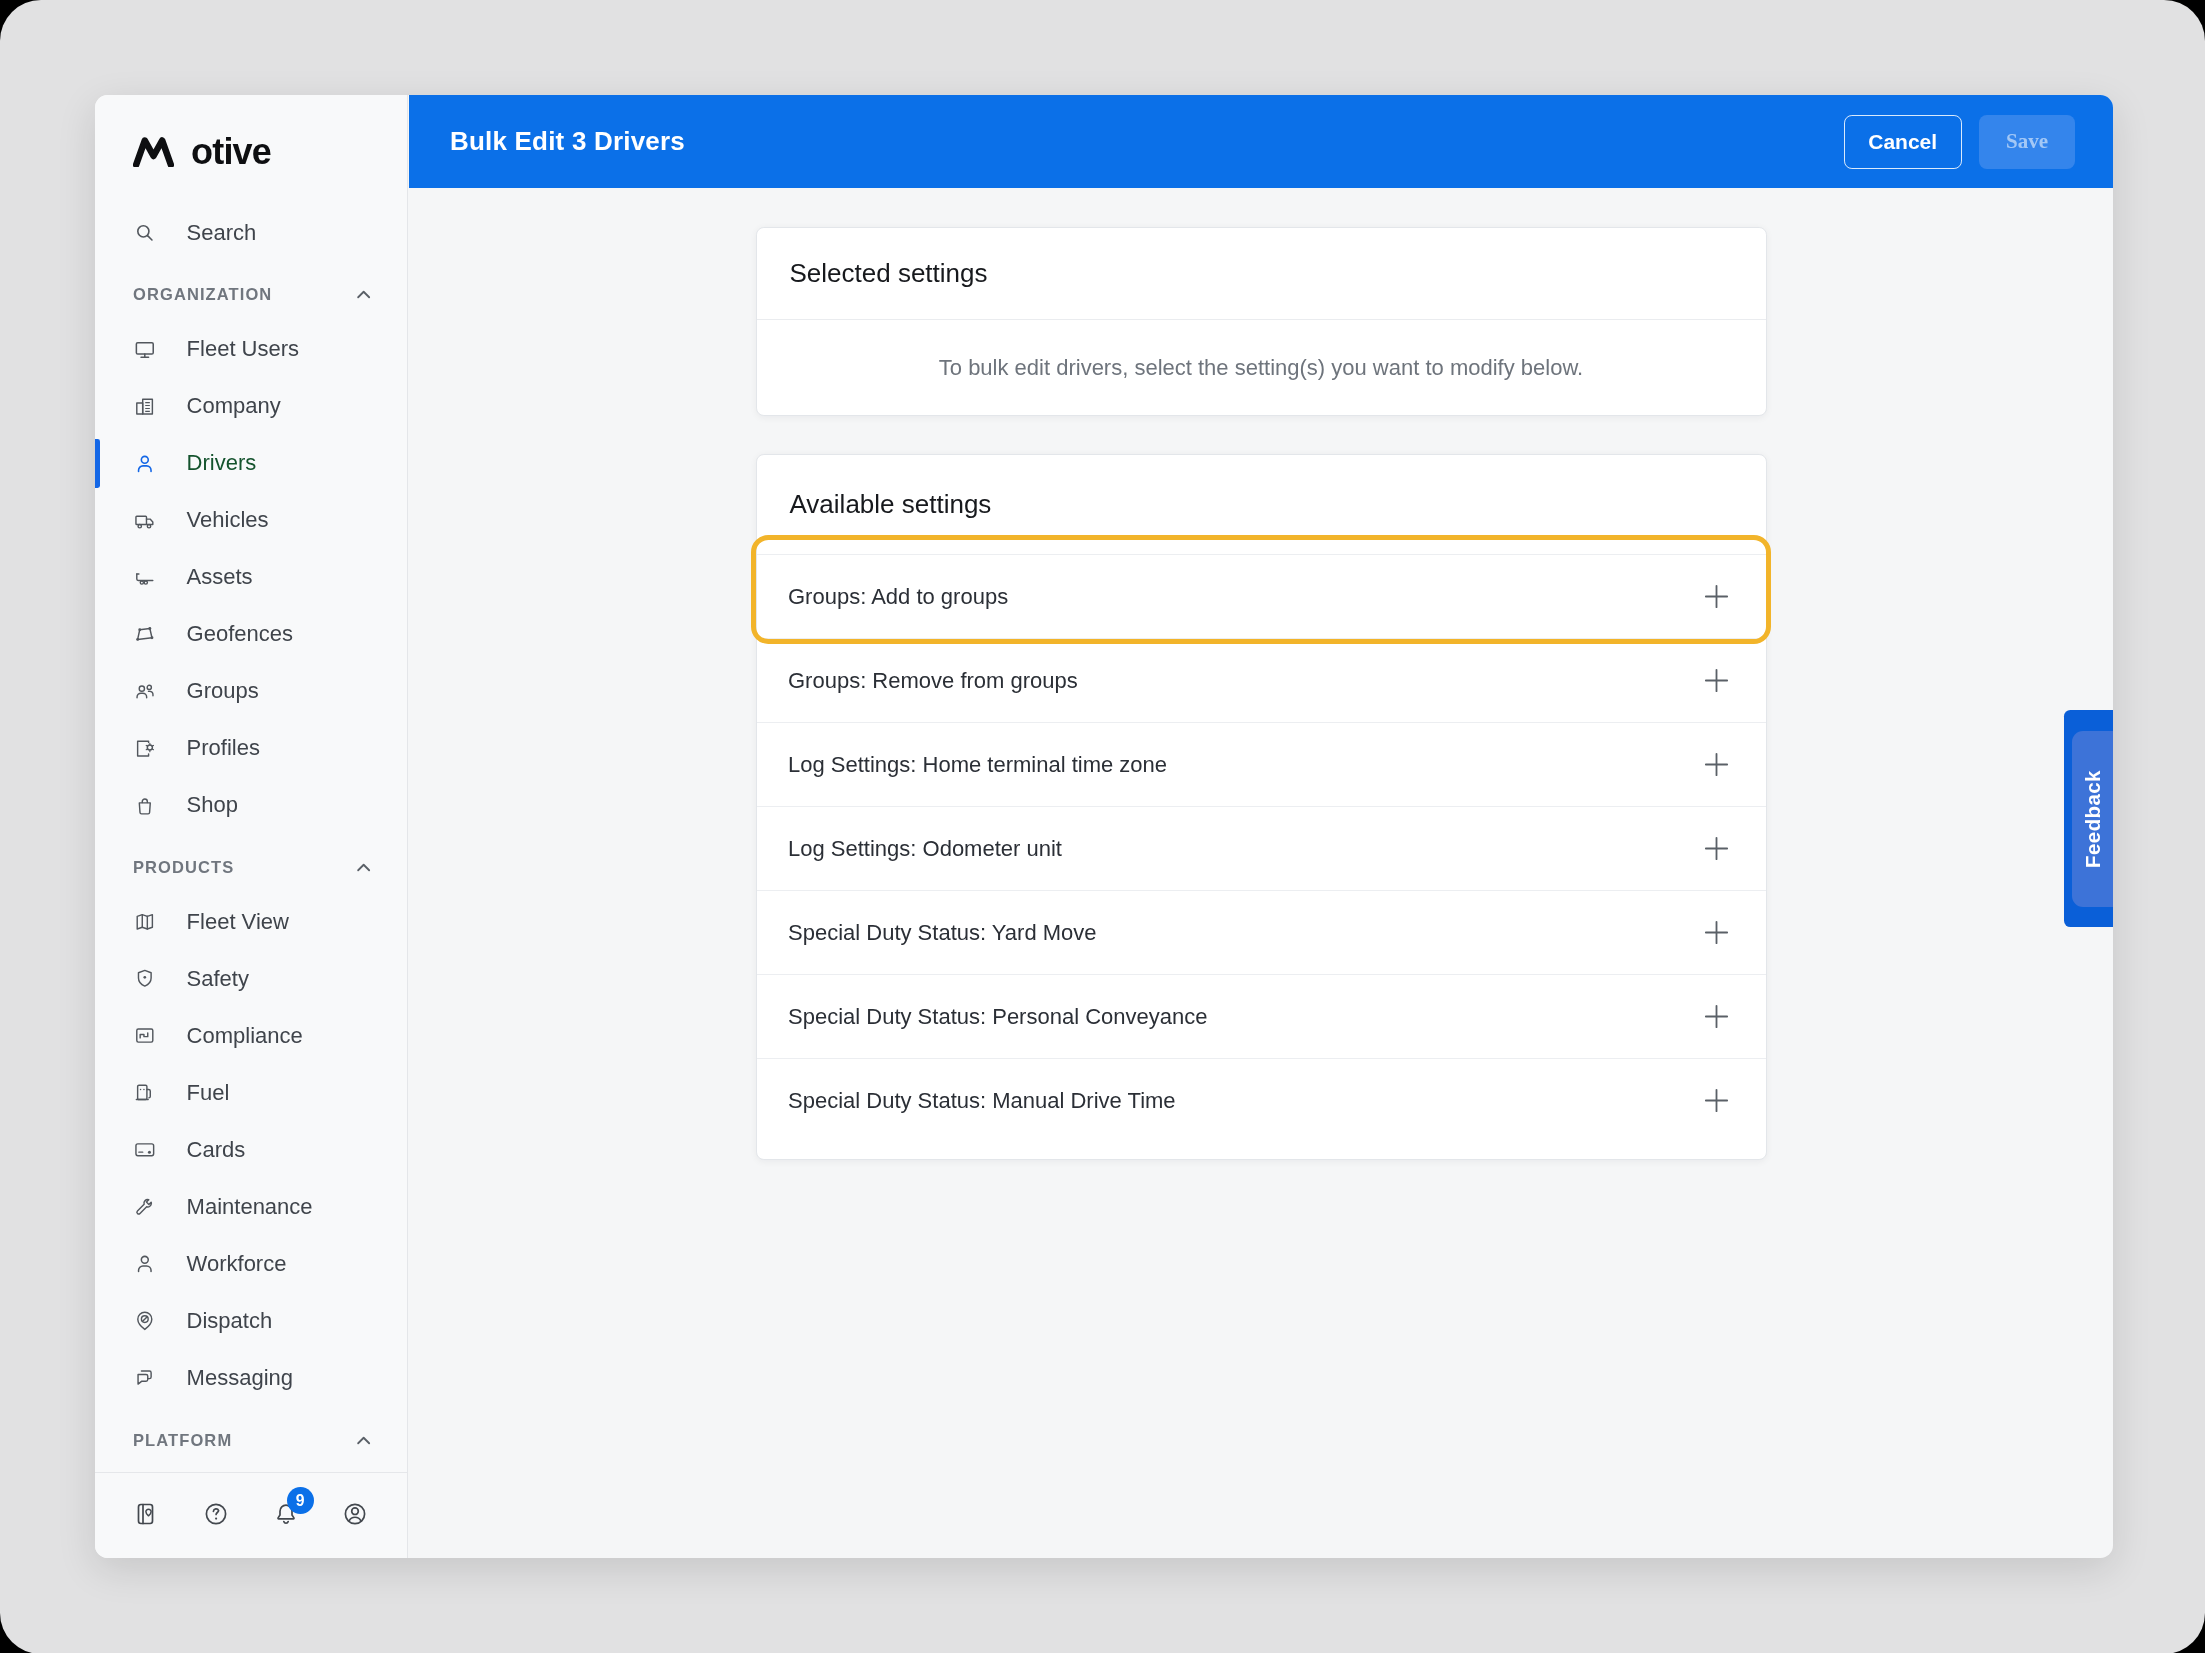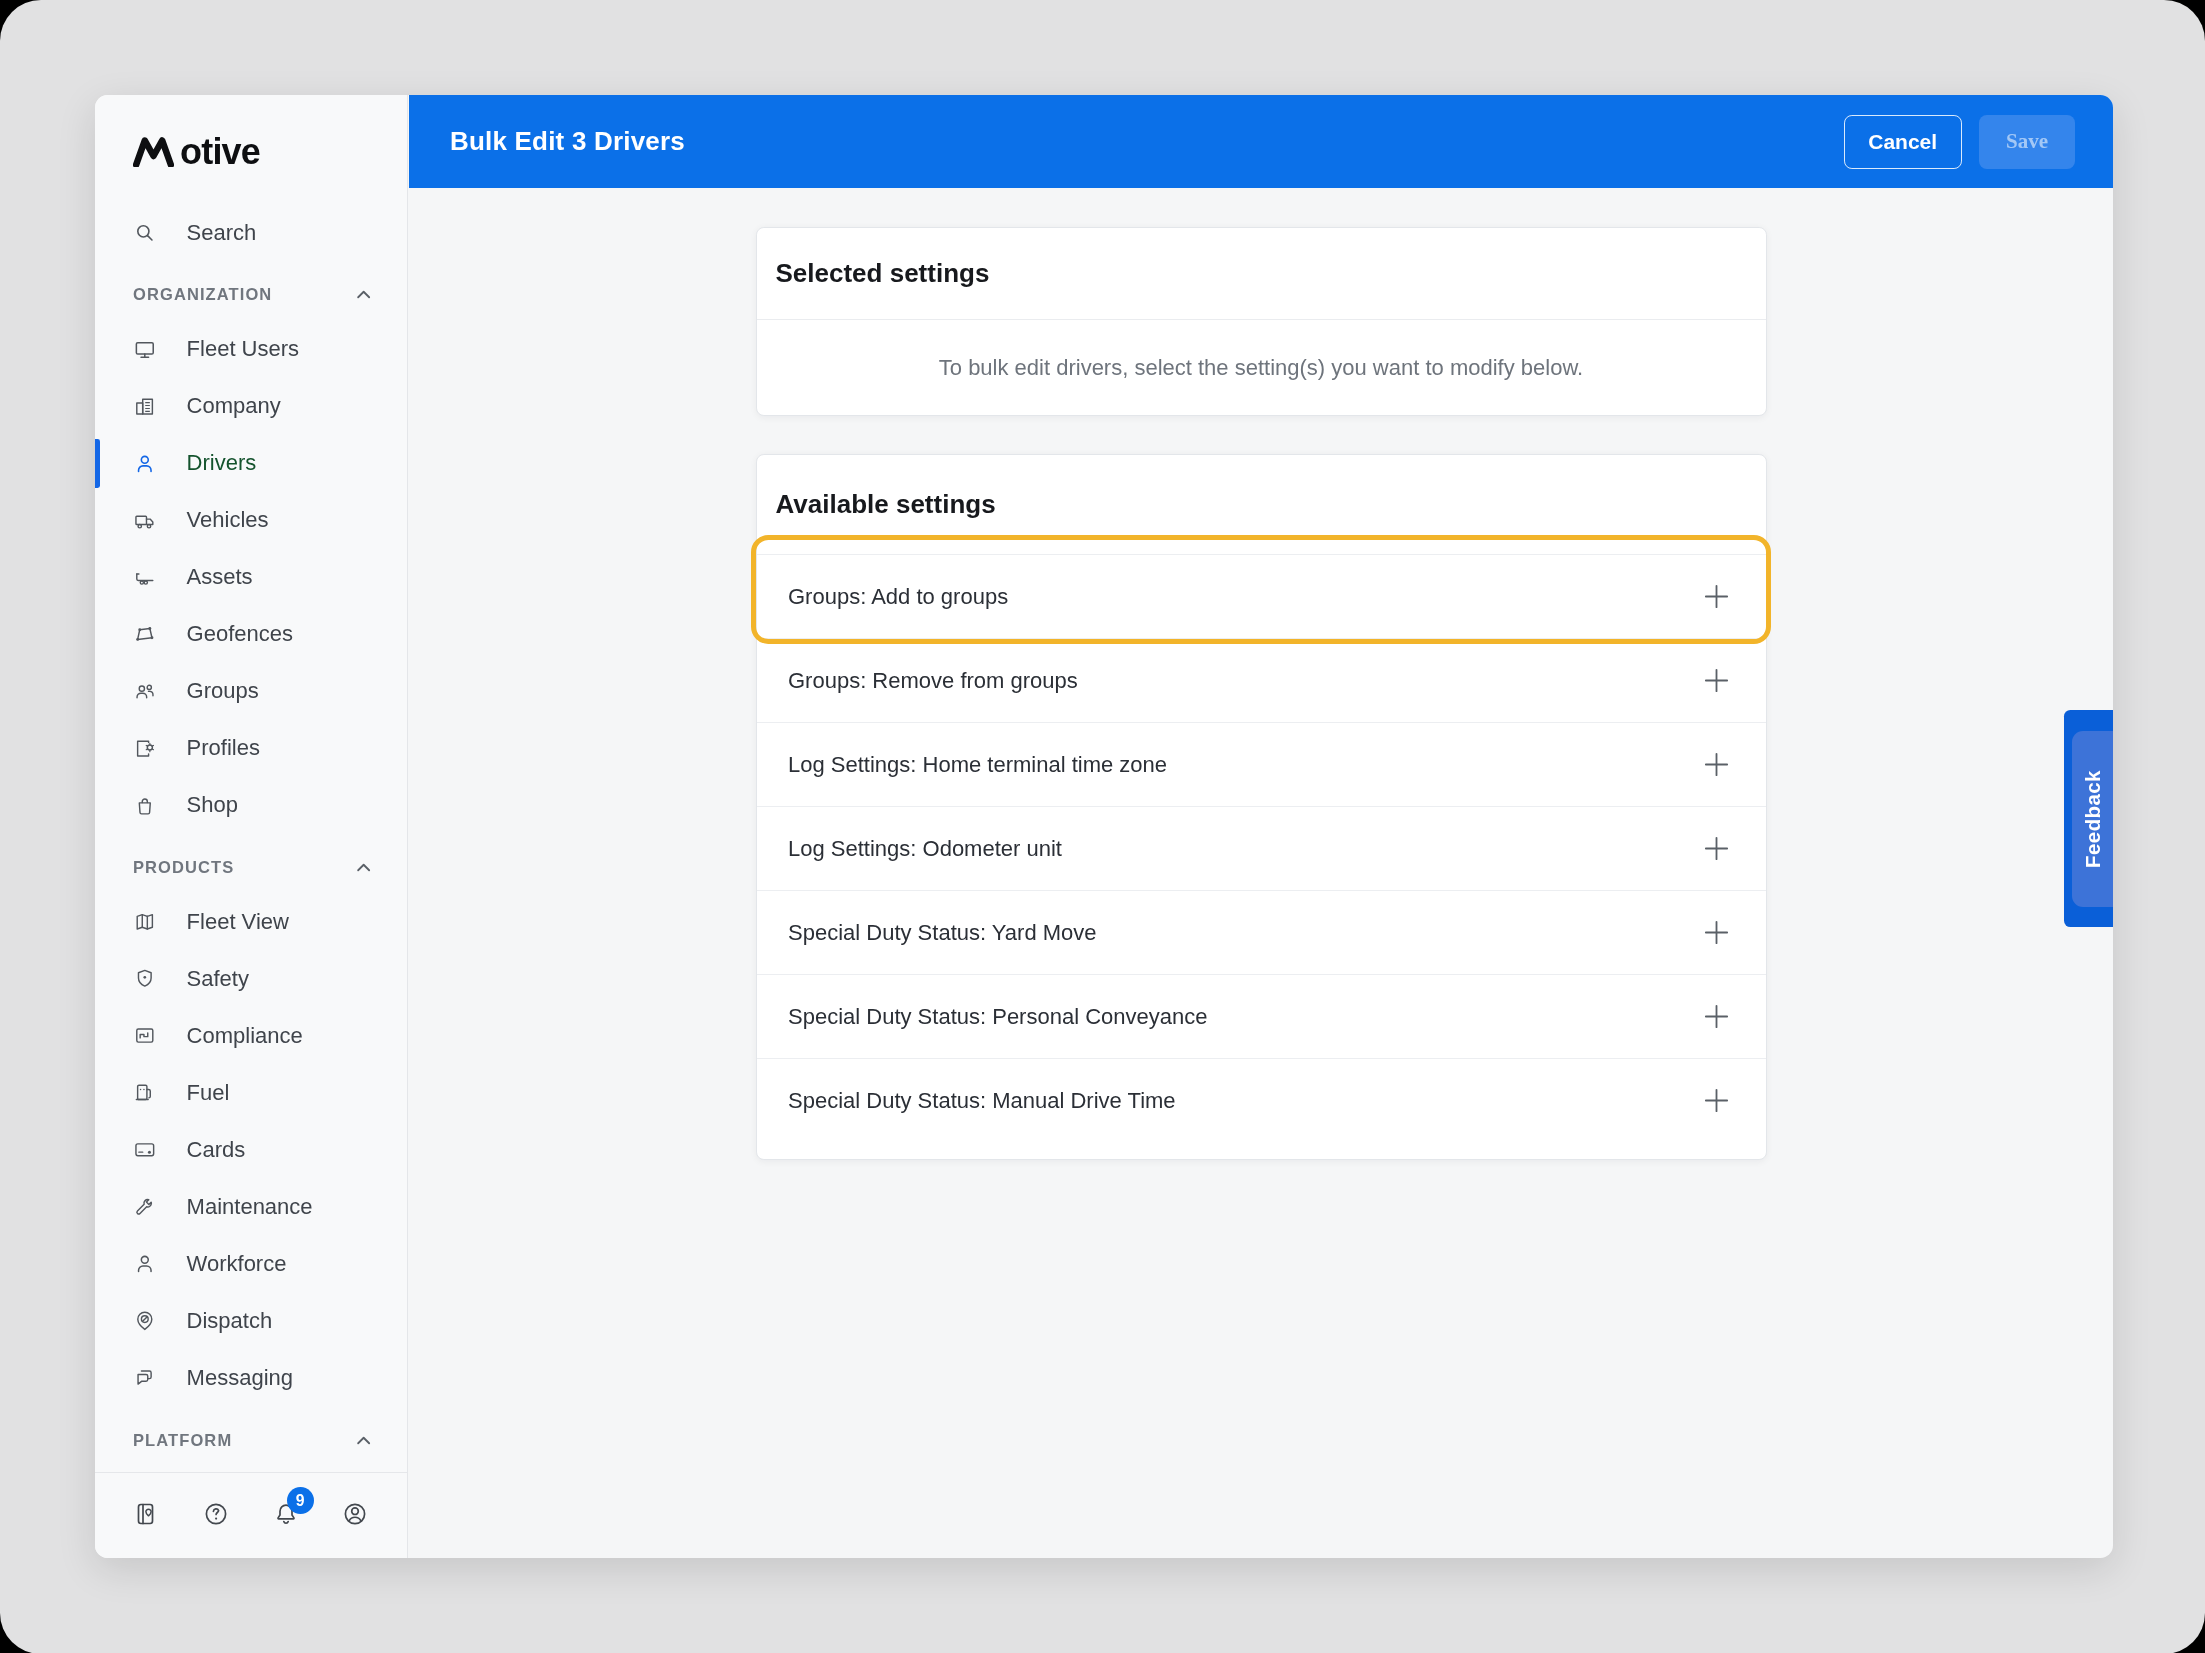--- a/index.html
+++ b/index.html
@@ -8,21 +8,21 @@
   .stage { position:relative; width:2205px; height:1654px; background:#000; }
   .desktop { position:absolute; inset:0; background:#E1E1E2; border-radius:41px; }
 
   .app { position:absolute; left:95px; top:95px; width:2018px; height:1463px;
          background:#F5F6F7; border-radius:12.6px; overflow:hidden;
          box-shadow:0 11px 39px rgba(0,0,0,0.12); }
 
   
   .sidebar { position:absolute; left:0; top:0; bottom:0; width:313px;
              background:#F8F9FA; border-right:0.8px solid #E4E6E9; }
-  .logo-row { position:absolute; left:38px; top:36px; display:flex; align-items:center; gap:6px; }
+  .logo-row { position:absolute; left:38px; top:36px; display:flex; align-items:center; gap:17px; }
   .logo-row svg { display:block; }
   .logo-text { font-size:36px; font-weight:800; color:#0E0F11; letter-spacing:-0.8px; }
 
   .side-body { position:absolute; top:109px; left:0; right:0; bottom:86px; overflow:hidden; }
   .side-item { height:57px; display:flex; align-items:center; padding:0 35px 0 38px;
                position:relative; cursor:pointer; }
   .side-item .icn { color:#52575D; }
   .side-label { font-size:22px; color:#3F444B; margin-left:30px; }
   .side-item.selected .icn { color:#1467E6; }
   .side-item.selected .side-label { color:#14532d; }
@@ -51,21 +51,21 @@
   .btn { height:54px; border-radius:7.9px; font-size:21px; font-weight:700; cursor:pointer;
          display:inline-flex; align-items:center; }
   .btn-cancel { padding:0 23.6px; border:1.6px solid rgba(255,255,255,0.85); color:#fff;
                 background:transparent; margin-right:17.3px; }
   .btn-save { padding:0 27px; border:none; background:#3485EC; color:rgba(255,255,255,0.55);font-family:Liberation Serif, serif; }
 
   .content { position:absolute; top:93px; left:0; right:0; bottom:0; overflow:hidden;
              display:flex; flex-direction:column; align-items:center; }
   .card { width:1011px; background:#FFFFFF; border:0.8px solid #E3E6EA; border-radius:7.9px;
           box-shadow:0 1.6px 7.9px rgba(20,24,31,0.05); }
-  .card-head { display:flex; align-items:center; padding:0 19px; font-size:26px; font-weight:700;
+  .card-head { display:flex; align-items:center; padding:0 33px; font-size:26px; font-weight:400;
                color:#17191D; }
   .selected-card { margin-top:39px; }
   .selected-card .card-head { height:92px; border-bottom:0.8px solid #EAECEF; }
   .selected-body { height:95px; display:flex; align-items:center; justify-content:center;
                    color:#6E747C; font-size:22px; }
   .available-card { margin-top:38px; padding-bottom:17.3px; }
   .available-card .card-head { height:99px; }
   .rows { position:relative; }
   .row { height:84px; display:flex; align-items:center; justify-content:space-between;
          padding:0 31.5px; border-top:0.8px solid #ECEEF1; cursor:pointer; }

